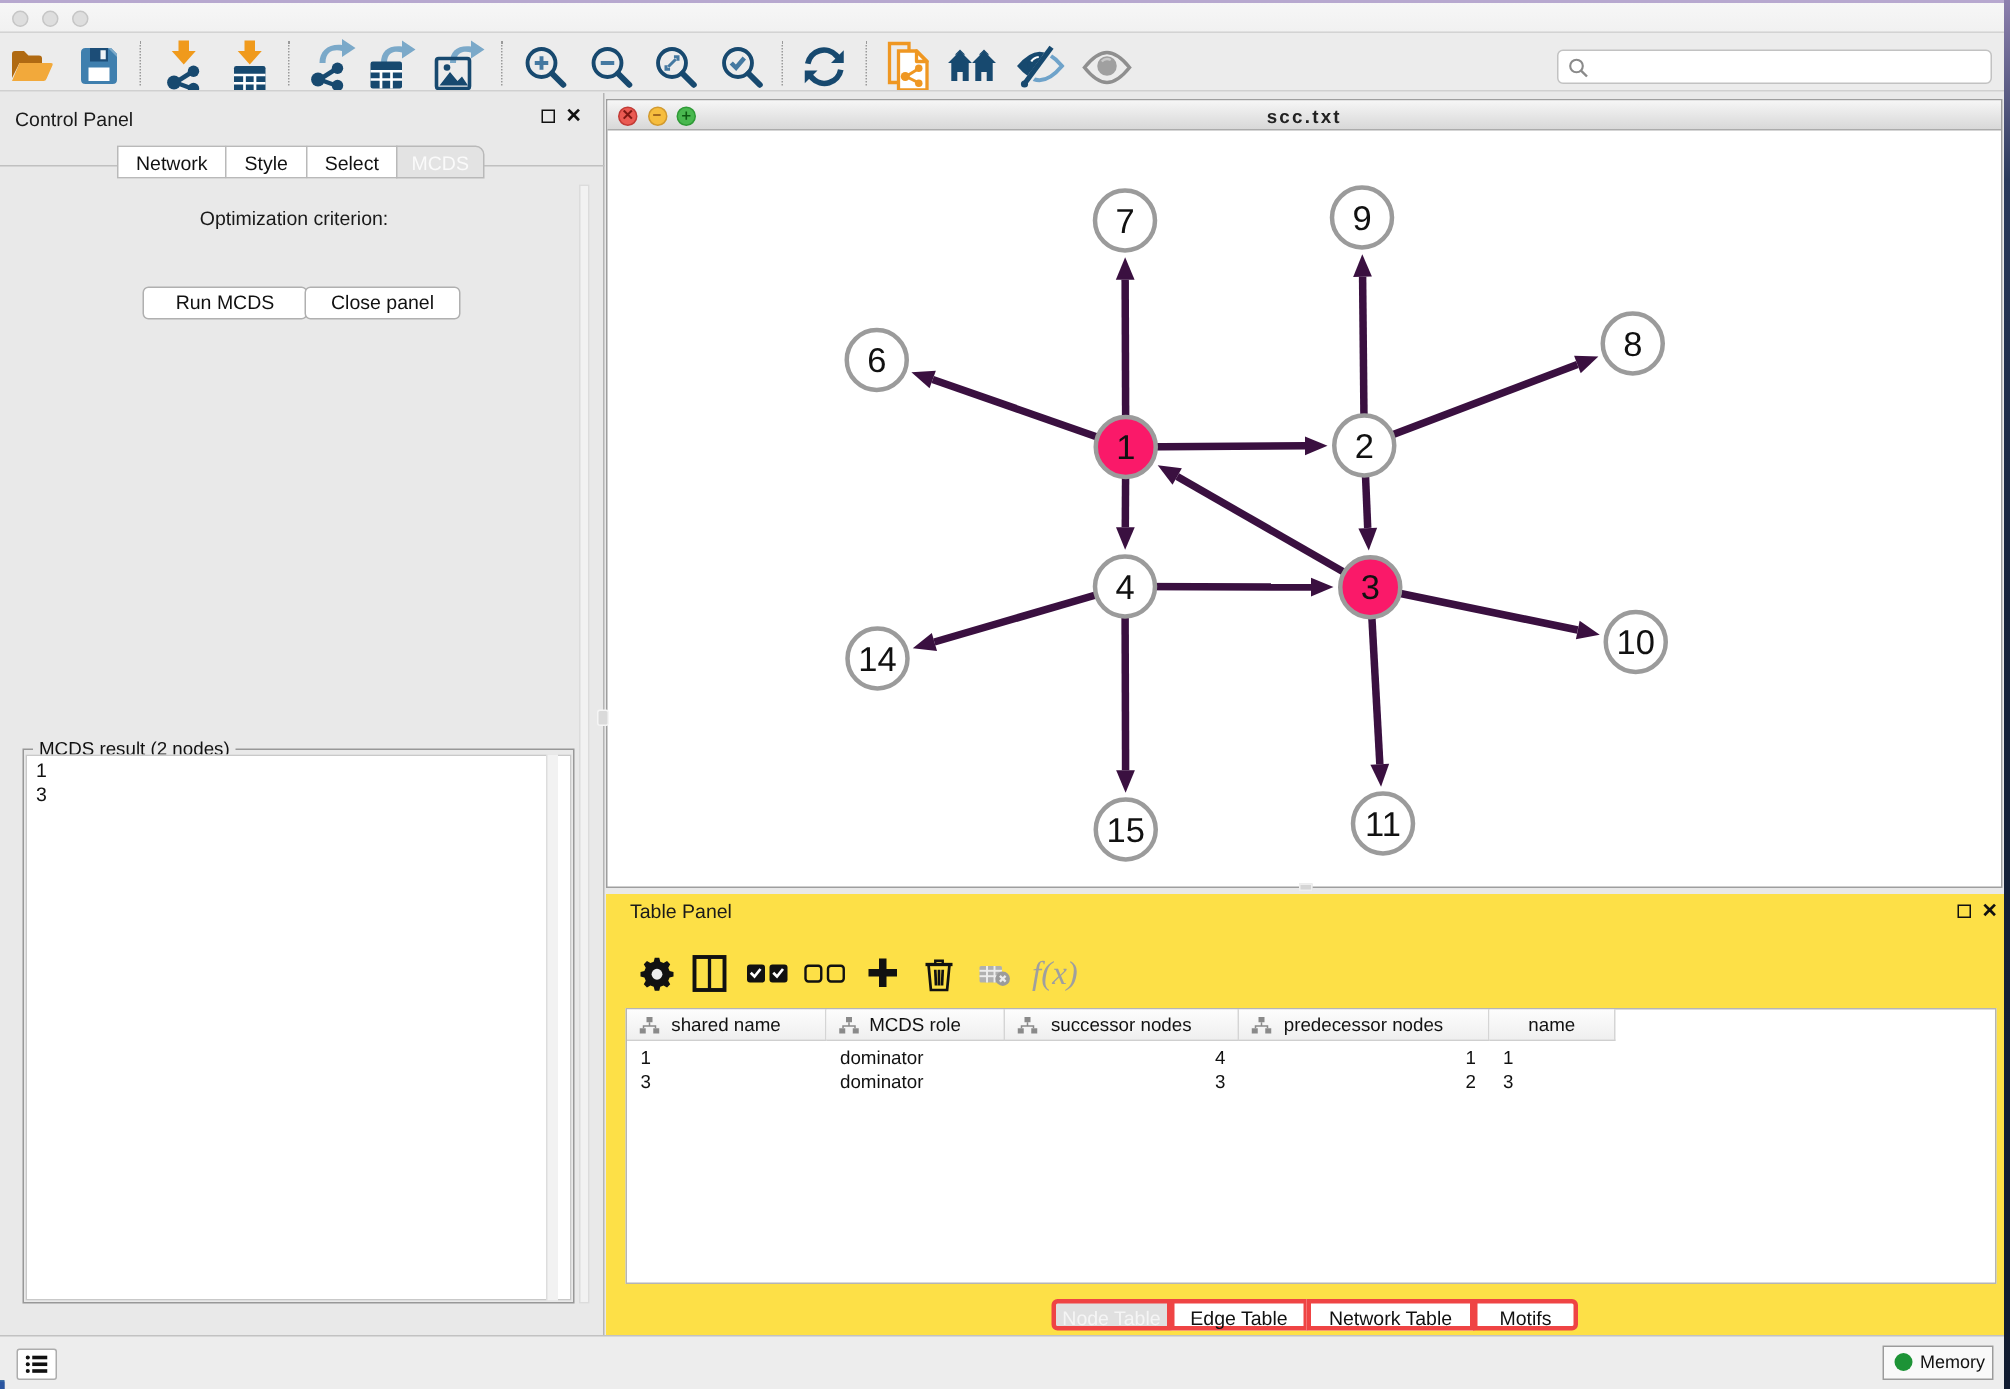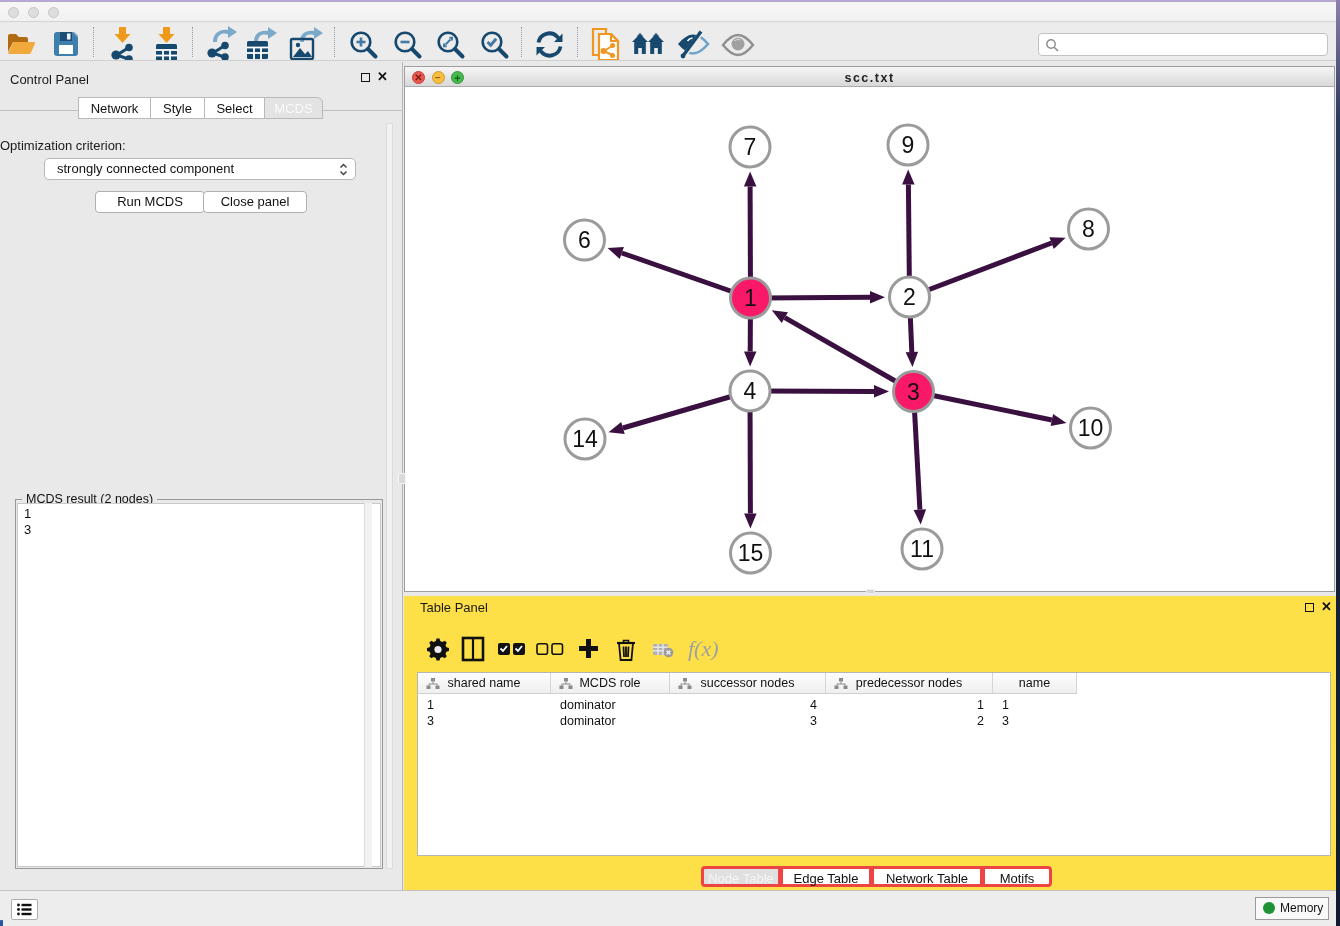--- a/index.html
+++ b/index.html
@@ -13,21 +13,21 @@
 
 #toolbar { position:absolute; left:0; top:22px; width:1336px; height:39px; background:#ececec; border-bottom:1px solid #d0d0d0; overflow:hidden; }
 .tbsep { position:absolute; top:5px; height:30px; width:0; border-left:1px dotted #9a9a9a; }
 .ticon { position:absolute; top:0; }
 #searchbox { position:absolute; left:1038px; top:33px; width:290px; height:23px; background:#fff; border:1px solid #c2c2c2; border-radius:4px; }
 
 #cpanel { position:absolute; left:0; top:62px; width:403px; height:828px; background:#e9e9e9; border-right:1px solid #b5b5b5; }
 #cphead { position:absolute; left:10px; top:10px; font-size:13px; color:#1a1a1a; }
 .tab { position:absolute; top:35px; height:22px; background:#fff; border:1px solid #b9b9b9; font-size:13px; color:#111; text-align:center; line-height:21px; }
 #tabline { position:absolute; left:0; top:48px; width:403px; height:0; border-top:1px solid #c0c0c0; }
-#optlabel { position:absolute; left:0; top:76px; width:392px; text-align:left; font-size:13px; color:#1a1a1a; }
+#optlabel { position:absolute; left:0; top:76px; width:392px; text-align:center; font-size:13px; color:#1a1a1a; }
 #combo { position:absolute; left:44px; top:96px; width:312px; height:22px; background:#fff; border:1px solid #b7b7b7; border-radius:5px; font-size:13px; color:#111; line-height:20px; padding-left:12px; }
 .btn { position:absolute; top:129px; height:22px; background:#fff; border:1px solid #b0b0b0; border-radius:4px; font-size:13px; color:#111; text-align:center; line-height:20px; }
 #fieldset { position:absolute; left:15px; top:437px; width:368px; height:370px; border:1px solid #989898; }
 #fslabel { position:absolute; left:6px; top:-8px; background:#e9e9e9; padding:0 4px; font-size:12.5px; color:#111; }
 #fsinner { position:absolute; left:1px; top:3px; width:364px; height:364px; background:#fff; border:1px solid #c9c9c9; font-size:13px; color:#111; line-height:16px; padding:2px 0 0 6px; }
 #fsscroll { position:absolute; right:10px; top:3px; width:8px; height:364px; background:#f2f2f2; border-left:1px solid #ddd; }
 
 #netwin { position:absolute; left:404px; top:66px; width:931px; height:526px; background:#fff; border:1px solid #9e9e9e; }
 #nettitle { position:absolute; left:0; top:0; width:100%; height:20px; background:linear-gradient(#f6f6f6,#d8d8d8); border-bottom:1px solid #ababab; }
 .mtl { position:absolute; top:3.5px; width:13px; height:13px; border-radius:50%; font-size:10px; font-weight:bold; text-align:center; line-height:12px; }
@@ -203,26 +203,20 @@
   <div id="cpanel">
     <div id="cphead">Control Panel</div>
     <div style="position:absolute; left:361px; top:11px; width:9px; height:9px; border:1.5px solid #111;"></div>
     <div style="position:absolute; left:377px; top:7px; font-size:13px; font-weight:bold; color:#111;">✕</div>
     <div id="tabline"></div>
     <div class="tab" style="left:78px; width:73px;">Network</div>
     <div class="tab" style="left:150px; width:55px;">Style</div>
     <div class="tab" style="left:204px; width:61px;">Select</div>
     <div class="tab" style="left:264px; width:59px; background:#e3e3e3; color:#fafafa; border-radius:0 6px 0 0;">MCDS</div>
     <div id="optlabel">Optimization criterion:</div>
-    <div id="combo">strongly connected component
-      <svg style="position:absolute; right:6px; top:3px;" width="11" height="15" viewBox="0 0 11 15">
-        <path d="M2.5 5.5 L5.5 2.5 L8.5 5.5" fill="none" stroke="#444" stroke-width="1.5"></path>
-        <path d="M2.5 9.5 L5.5 12.5 L8.5 9.5" fill="none" stroke="#444" stroke-width="1.5"></path>
-      </svg>
-    </div>
     <div class="btn" style="left:95px; width:110px;">Run MCDS</div>
     <div class="btn" style="left:203px; width:104px;">Close panel</div>
     <div id="fieldset">
       <div id="fslabel">MCDS result (2 nodes)</div>
       <div id="fsinner">1<br>3</div>
       <div id="fsscroll"></div>
     </div>
   </div>
   <div style="position:absolute; left:386px; top:123px; width:7px; height:746px; background:#f2f2f2; border:1px solid #dcdcdc;"></div>
   <div style="position:absolute; left:398px; top:473px; width:8px; height:11px; background:#dadada; border:1px solid #f5f5f5; border-radius:2px; z-index:5;"></div>

